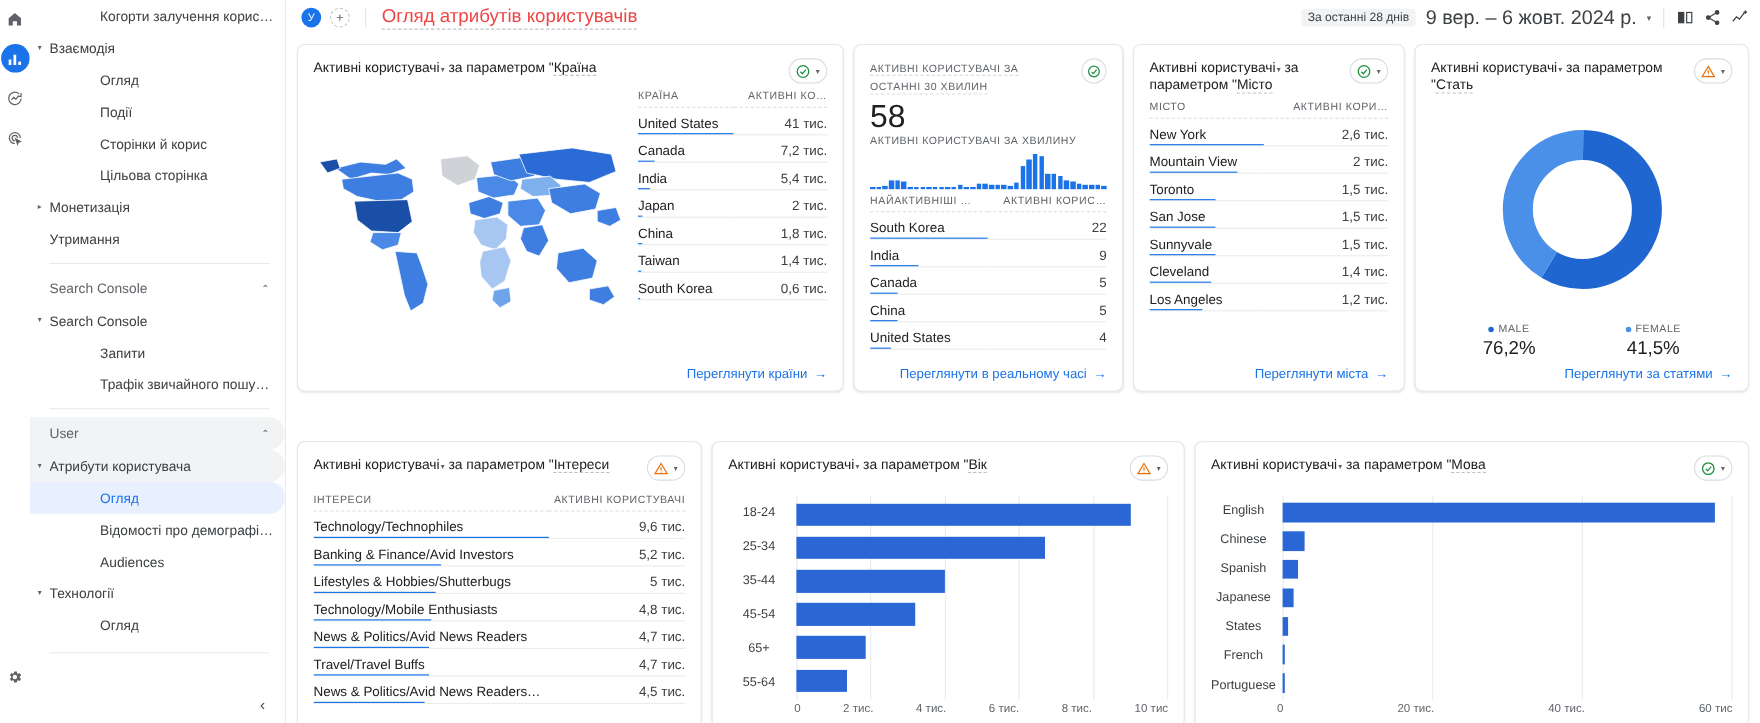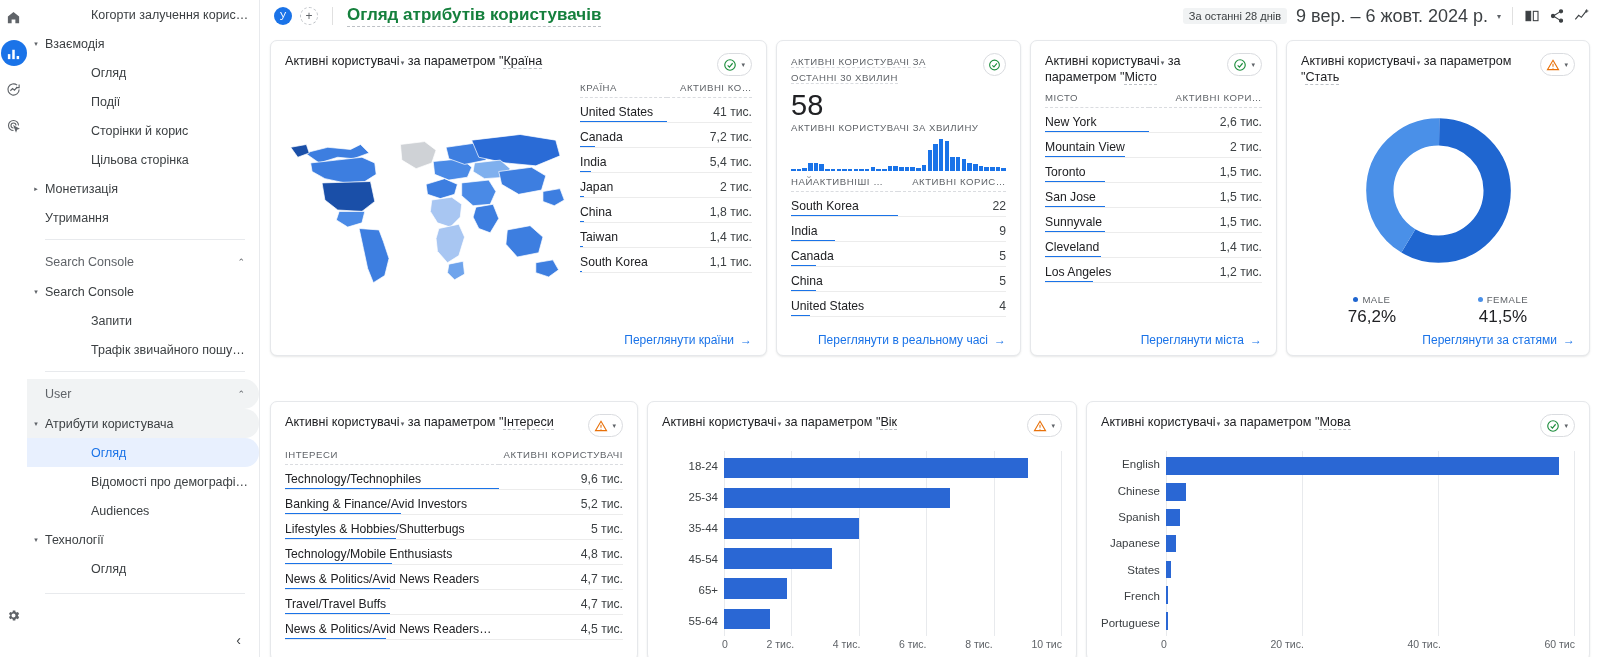--- a/index.html
+++ b/index.html
@@ -75,21 +75,21 @@
     font-size:10px; display:flex; align-items:center; justify-content:center;
     cursor:pointer; flex:0 0 18px;
   }
   .addbtn {
     width:18px; height:18px; border-radius:50%; border:1px dashed #bdc1c6;
     color:#5f6368; font-size:12px; display:flex; align-items:center;
     justify-content:center; cursor:pointer; flex:0 0 18px; line-height:1;
   }
   .topsep { width:1px; height:18px; background:#e0e0e0; margin:0 6px; }
   .page-title {
-    font-size:17px; color:#15803d; font-weight:700;
+    font-size:17px; color:#ef4444; font-weight:400;
     border-bottom:1px dashed #bdc1c6; padding-bottom:1px; cursor:pointer;
   }
   .topbar-right { margin-left:auto; display:flex; align-items:center; gap:9px; }
   .daterange-chip {
     background:#f1f3f4; color:#3c4043; font-size:11px;
     padding:2px 6px; border-radius:3px; cursor:pointer;
   }
   .daterange-text { font-size:18px; color:#3c4043; cursor:pointer; }
   .caret { font-size:8px; color:#5f6368; }
   .topbar-right .tsep { width:1px; height:18px; background:#e0e0e0; margin:0 2px; }
@@ -175,21 +175,21 @@
   }
   .dot { width:5px; height:5px; border-radius:50%; display:inline-block; }
   .legend-val { font-size:17px; color:#202124; margin-top:2px; }
 
   
   .bc { flex:1; display:flex; margin-top:14px; min-height:0; position:relative; }
   .bc-labels {
     flex:0 0 62px; display:flex; flex-direction:column;
     justify-content:space-around; padding-right:6px;
   }
-  .bc-labels span { font-size:11.5px; color:#3c4043; text-align:right; }
+  .bc-labels span { font-size:11.5px; color:#3c4043; text-align:center; }
   .bc-plot { flex:1; position:relative; border-left:0; }
   .bc-grid { position:absolute; inset:0; display:flex; justify-content:space-between; }
   .bc-grid i { width:1px; background:#e8eaed; display:block; }
   .bc-bars {
     position:absolute; inset:0; display:flex; flex-direction:column;
     justify-content:space-around; padding:2px 0;
   }
   .bc-bars .bar { background:#2a67d4; height:72%; }
   .bc-axis {
     flex:0 0 16px; display:flex; justify-content:space-between;
@@ -436,21 +436,21 @@
                     <tr>
                       <td class="barcell">China<span class="minibar" style="width: 4.4%;"></span></td>
                       <td class="num">1,8 тис.</td>
                     </tr>
                     <tr>
                       <td class="barcell">Taiwan<span class="minibar" style="width: 3.4%;"></span></td>
                       <td class="num">1,4 тис.</td>
                     </tr>
                     <tr>
                       <td class="barcell">South Korea<span class="minibar" style="width: 2.7%;"></span></td>
-                      <td class="num">1,1 тис.</td>
+                      <td class="num">0,6 тис.</td>
                     </tr>
                   </tbody>
                 </table>
             </div>
           </div>
           <div class="card-link">
             <span>Переглянути країни</span>
               <span>→</span>
           </div>
         </section>

